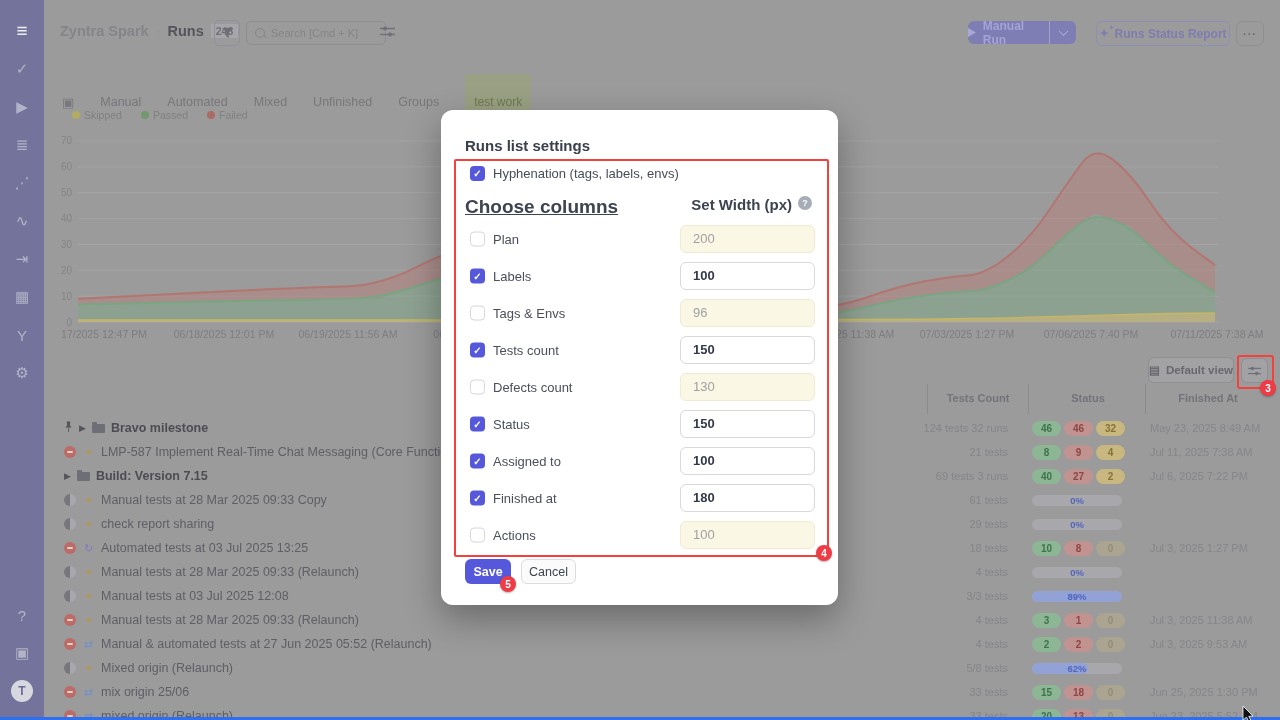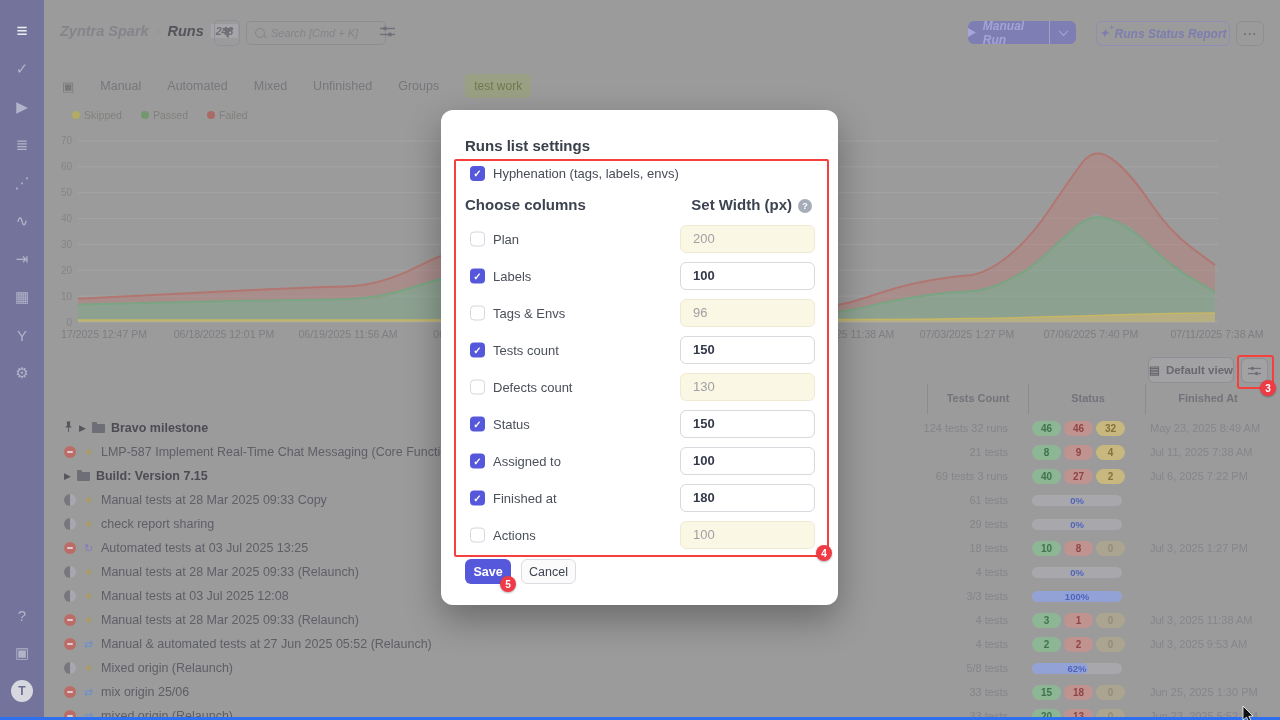--- a/index.html
+++ b/index.html
@@ -10,21 +10,21 @@
   .sidebar{position:absolute;left:0;top:0;bottom:0;width:44px;background:#73739b;z-index:2;}
   .sb-group{display:flex;flex-direction:column;align-items:center;padding-top:12px;}
   .sb-bottom{position:absolute;bottom:10px;left:0;right:0;display:flex;flex-direction:column;align-items:center;}
   .sb-icon{height:38px;display:flex;align-items:center;justify-content:center;
            color:rgba(255,255,255,.45);font-size:15px;width:44px;cursor:pointer;}
   .sb-icon.first{color:rgba(255,255,255,.85);font-size:19px;}
   .sb-avatar{width:22px;height:22px;border-radius:50%;background:rgba(240,240,240,.8);
              color:#6b6b94;font-weight:700;font-size:12px;display:flex;align-items:center;justify-content:center;}
 
   
-  .topbar{position:absolute;left:44px;top:0;right:0;height:64px;font-style:italic;}
+  .topbar{position:absolute;left:44px;top:0;right:0;height:64px;}
   .crumbs{position:absolute;left:16px;top:23px;display:flex;align-items:center;gap:7px;font-size:14.5px;}
   .crumb-project{color:#84848a;font-weight:700;}
   .crumb-sep{color:#97979b;}
   .crumb-page{color:#54545b;font-weight:700;}
   .crumb-count{font-size:10.5px;color:#6f6f74;background:#a6a6aa;border-radius:0;padding:1px 5px;font-weight:600;}
   .funnel-btn{position:absolute;left:170px;top:20px;width:24px;height:24px;border:1px solid #90909a;
               border-radius:5px;display:flex;align-items:center;justify-content:center;}
   .searchbox{position:absolute;left:202px;top:21px;width:122px;height:22px;border:1px solid #8e8e92;
              border-radius:5px;display:flex;align-items:center;gap:6px;padding:0 8px;color:#85858a;font-size:11px;}
   .mag{width:8px;height:8px;border:1.4px solid #85858a;border-radius:50%;position:relative;flex:none;}
@@ -40,21 +40,21 @@
            display:flex;align-items:center;justify-content:center;gap:6px;color:#7d7db0;font-size:12px;font-weight:600;}
   .spark-ic{font-size:11px;position:relative;}
   .spark-ic sup{font-size:7px;position:absolute;top:-3px;right:-5px;}
   .btn-more{position:absolute;left:1192px;top:21px;width:26px;height:23px;border:1px solid #8f8f93;border-radius:6px;
             display:flex;align-items:center;justify-content:center;color:#6a6a70;font-weight:700;letter-spacing:1px;font-size:11px;}
 
   
   .tabsrow{position:absolute;left:62px;top:74px;display:flex;align-items:center;gap:26px;font-size:12.5px;color:#77777c;}
   .tabs-ic{font-size:13px;color:#77777c;}
   .tab{cursor:pointer;}
-  .tag-chip{background:#9aa083;color:#6e7a4d;border-radius:4px;padding:5px 9px;font-size:12px;}
+  .tag-chip{background:#9aa083;color:#6e7a4d;border-radius:4px;padding:21px 9px;font-size:12px;}
 
   
   .legend{position:absolute;left:66px;top:109px;display:flex;align-items:center;gap:13px;font-size:10.5px;color:#80807e;}
   .leg-item{display:flex;align-items:center;gap:4px;padding-left:6px;}
   .leg-dot{width:8px;height:8px;border-radius:50%;}
 
   
   .chartwrap{position:absolute;left:0;top:118px;width:1280px;height:230px;}
 
   
@@ -90,22 +90,22 @@
   .prog{width:90px;height:11px;border-radius:6px;background:#a8a8ac;position:relative;overflow:hidden;}
   .prog .fill{position:absolute;left:0;top:0;bottom:0;background:#93a2d6;border-radius:6px;}
   .prog .pct{position:absolute;inset:0;display:flex;align-items:center;justify-content:center;font-size:9.5px;font-weight:700;color:#5064bd;}
 
   
   .modal{position:absolute;left:441px;top:110px;width:397px;height:495px;background:#fff;border-radius:12px;
          box-shadow:0 14px 36px rgba(0,0,0,.32);z-index:10;}
   .m-title{position:absolute;left:24px;top:27px;font-size:15px;font-weight:600;color:#3a404c;}
   .ann-rect4{position:absolute;left:13px;top:49px;width:371px;height:394px;border:2px solid #f5413d;border-radius:2px;pointer-events:none;z-index:3;}
   .m-hyph{position:absolute;left:29px;top:56px;display:flex;align-items:center;gap:8px;font-size:13px;color:#474c56;}
-  .m-colhdr{position:absolute;left:24px;top:86px;font-size:15px;font-weight:600;color:#3d4350;}
-  .m-widthhdr{position:absolute;right:26px;top:86px;display:flex;align-items:flex-end;gap:6px;font-size:15px;font-weight:600;color:#3d4350;}
+  .m-colhdr{position:absolute;left:24px;top:86px;font-size:19px;font-weight:600;color:#3d4350;text-decoration:underline;}
+  .m-widthhdr{position:absolute;right:26px;top:86px;display:flex;align-items:flex-start;gap:6px;font-size:15px;font-weight:600;color:#3d4350;}
   .qmark{width:14px;height:14px;border-radius:50%;background:#a7adb8;color:#fff;font-size:9px;font-weight:700;
          display:flex;align-items:center;justify-content:center;}
   .m-rows{position:absolute;left:0;top:110px;right:0;}
   .m-row{height:37px;position:relative;}
   .m-row .lbl{position:absolute;left:52px;top:50%;transform:translateY(-50%);font-size:13px;color:#4a4f59;}
   .ck{width:15px;height:15px;border-radius:4px;box-sizing:border-box;display:flex;align-items:center;justify-content:center;flex:none;}
   .ck.on{background:#5558da;color:#fff;font-size:10px;font-weight:700;}
   .ck.off{background:#fff;border:1.5px solid #d6d6de;}
   .m-row .ck{position:absolute;left:29px;top:50%;transform:translateY(-50%);}
   .m-input{position:absolute;left:239px;top:50%;transform:translateY(-50%);width:135px;height:28px;box-sizing:border-box;
@@ -381,21 +381,21 @@
     <div class="trow">
       <div class="t-left">
         <span class="st progress"></span>
         <span class="kind" style="color: rgb(178, 154, 82);">✶</span>
         <span class="r-name">Manual tests at 03 Jul 2025 12:08</span>
       </div>
       <span class="t-tests">3/3 tests</span>
       <span class="t-badges">
         <span class="prog">
           <span class="fill" style="width: 100%;"></span>
-          <span class="pct">100%</span>
+          <span class="pct">89%</span>
         </span>
       </span>
     </div>
     <div class="trow">
       <div class="t-left">
         <span class="st failed"></span>
         <span class="kind" style="color: rgb(178, 154, 82);">✶</span>
         <span class="r-name">Manual tests at 28 Mar 2025 09:33 (Relaunch)</span>
       </div>
       <span class="t-tests">4 tests</span>

